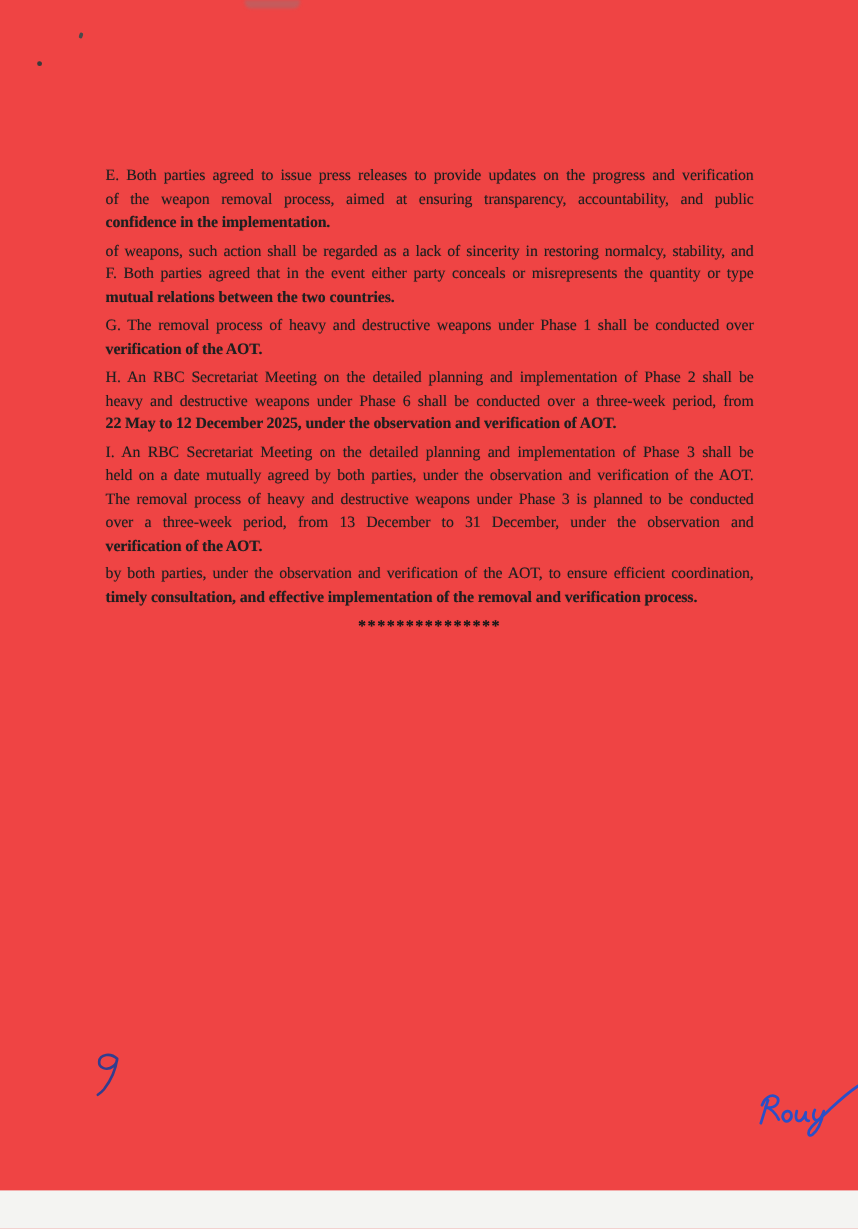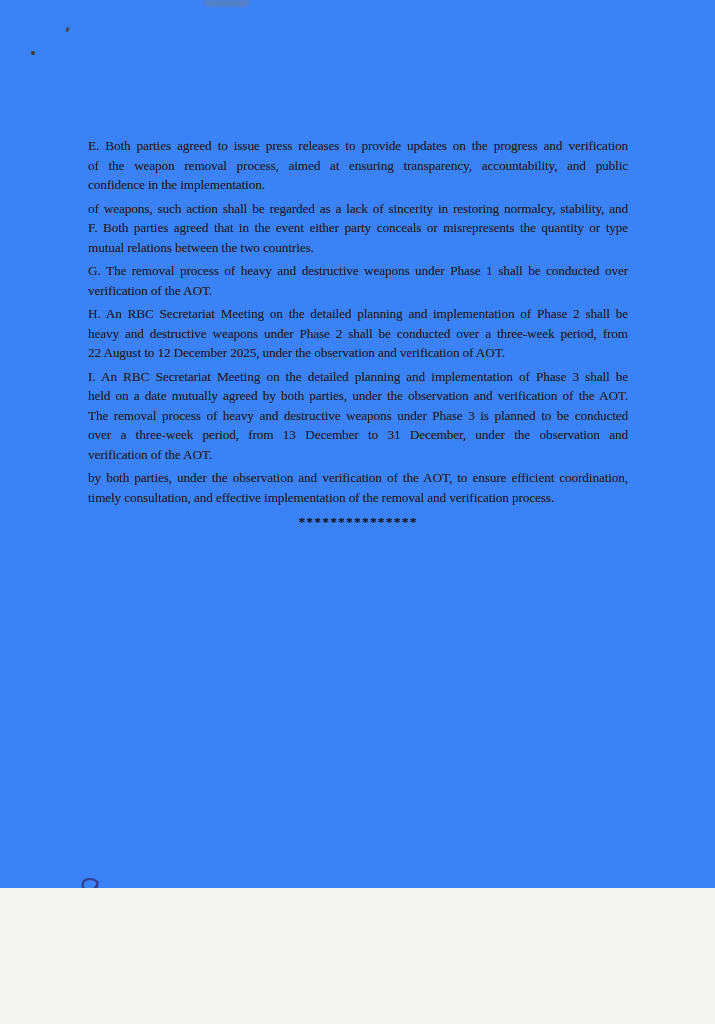--- a/index.html
+++ b/index.html
@@ -3,42 +3,42 @@
 <meta charset="utf-8">
 <style>
   html, body { margin: 0; padding: 0; }
   body {
     width: 715px; height: 1024px;
     background: #f4f4f2;
     font-family: "Liberation Serif", serif;
   }
   .page {
     position: absolute; left: 0; top: 0;
-    width: 715px; height: 888px;
-    background: #3b82f6;
+    width: 715px; height: 992px;
+    background: #ef4444;
     overflow: hidden;
   }
   .content {
     position: absolute;
     left: 88px; top: 136px;
     width: 540px;
     color: #1f1f1f;
     font-size: 13.2px;
     letter-spacing: -0.1px;
     text-shadow: 0 0 0.6px rgba(40,40,40,0.55);
   }
   .para { margin: 0 0 4px 0; }
   .line {
     margin: 0;
     line-height: 19.5px;
     text-align: justify;
     text-align-last: justify;
     white-space: normal;
   }
-  .line.last { text-align-last: left; }
+  .line.last { text-align-last: left; font-weight: bold; }
   .separator {
     margin-top: 7px;
     text-align: center;
     font-size: 13.5px;
     letter-spacing: 1.2px;
     font-weight: bold;
     color: #161616;
   }
   .smudge-top {
     position: absolute; left: 204px; top: 0;
@@ -92,22 +92,22 @@
       <p class="line last">mutual relations between the two countries.</p>
     </div>
 
     <div class="para">
       <p class="line">G. The removal process of heavy and destructive weapons under Phase 1 shall be conducted over</p>
       <p class="line last">verification of the AOT.</p>
     </div>
 
     <div class="para">
       <p class="line">H. An RBC Secretariat Meeting on the detailed planning and implementation of Phase 2 shall be</p>
-      <p class="line">heavy and destructive weapons under Phase 2 shall be conducted over a three-week period, from</p>
-      <p class="line last">22 August to 12 December 2025, under the observation and verification of AOT.</p>
+      <p class="line">heavy and destructive weapons under Phase 6 shall be conducted over a three-week period, from</p>
+      <p class="line last">22 May to 12 December 2025, under the observation and verification of AOT.</p>
     </div>
 
     <div class="para">
       <p class="line">I. An RBC Secretariat Meeting on the detailed planning and implementation of Phase 3 shall be</p>
       <p class="line">held on a date mutually agreed by both parties, under the observation and verification of the AOT.</p>
       <p class="line">The removal process of heavy and destructive weapons under Phase 3 is planned to be conducted</p>
       <p class="line">over a three-week period, from 13 December to 31 December, under the observation and</p>
       <p class="line last">verification of the AOT.</p>
     </div>
 

